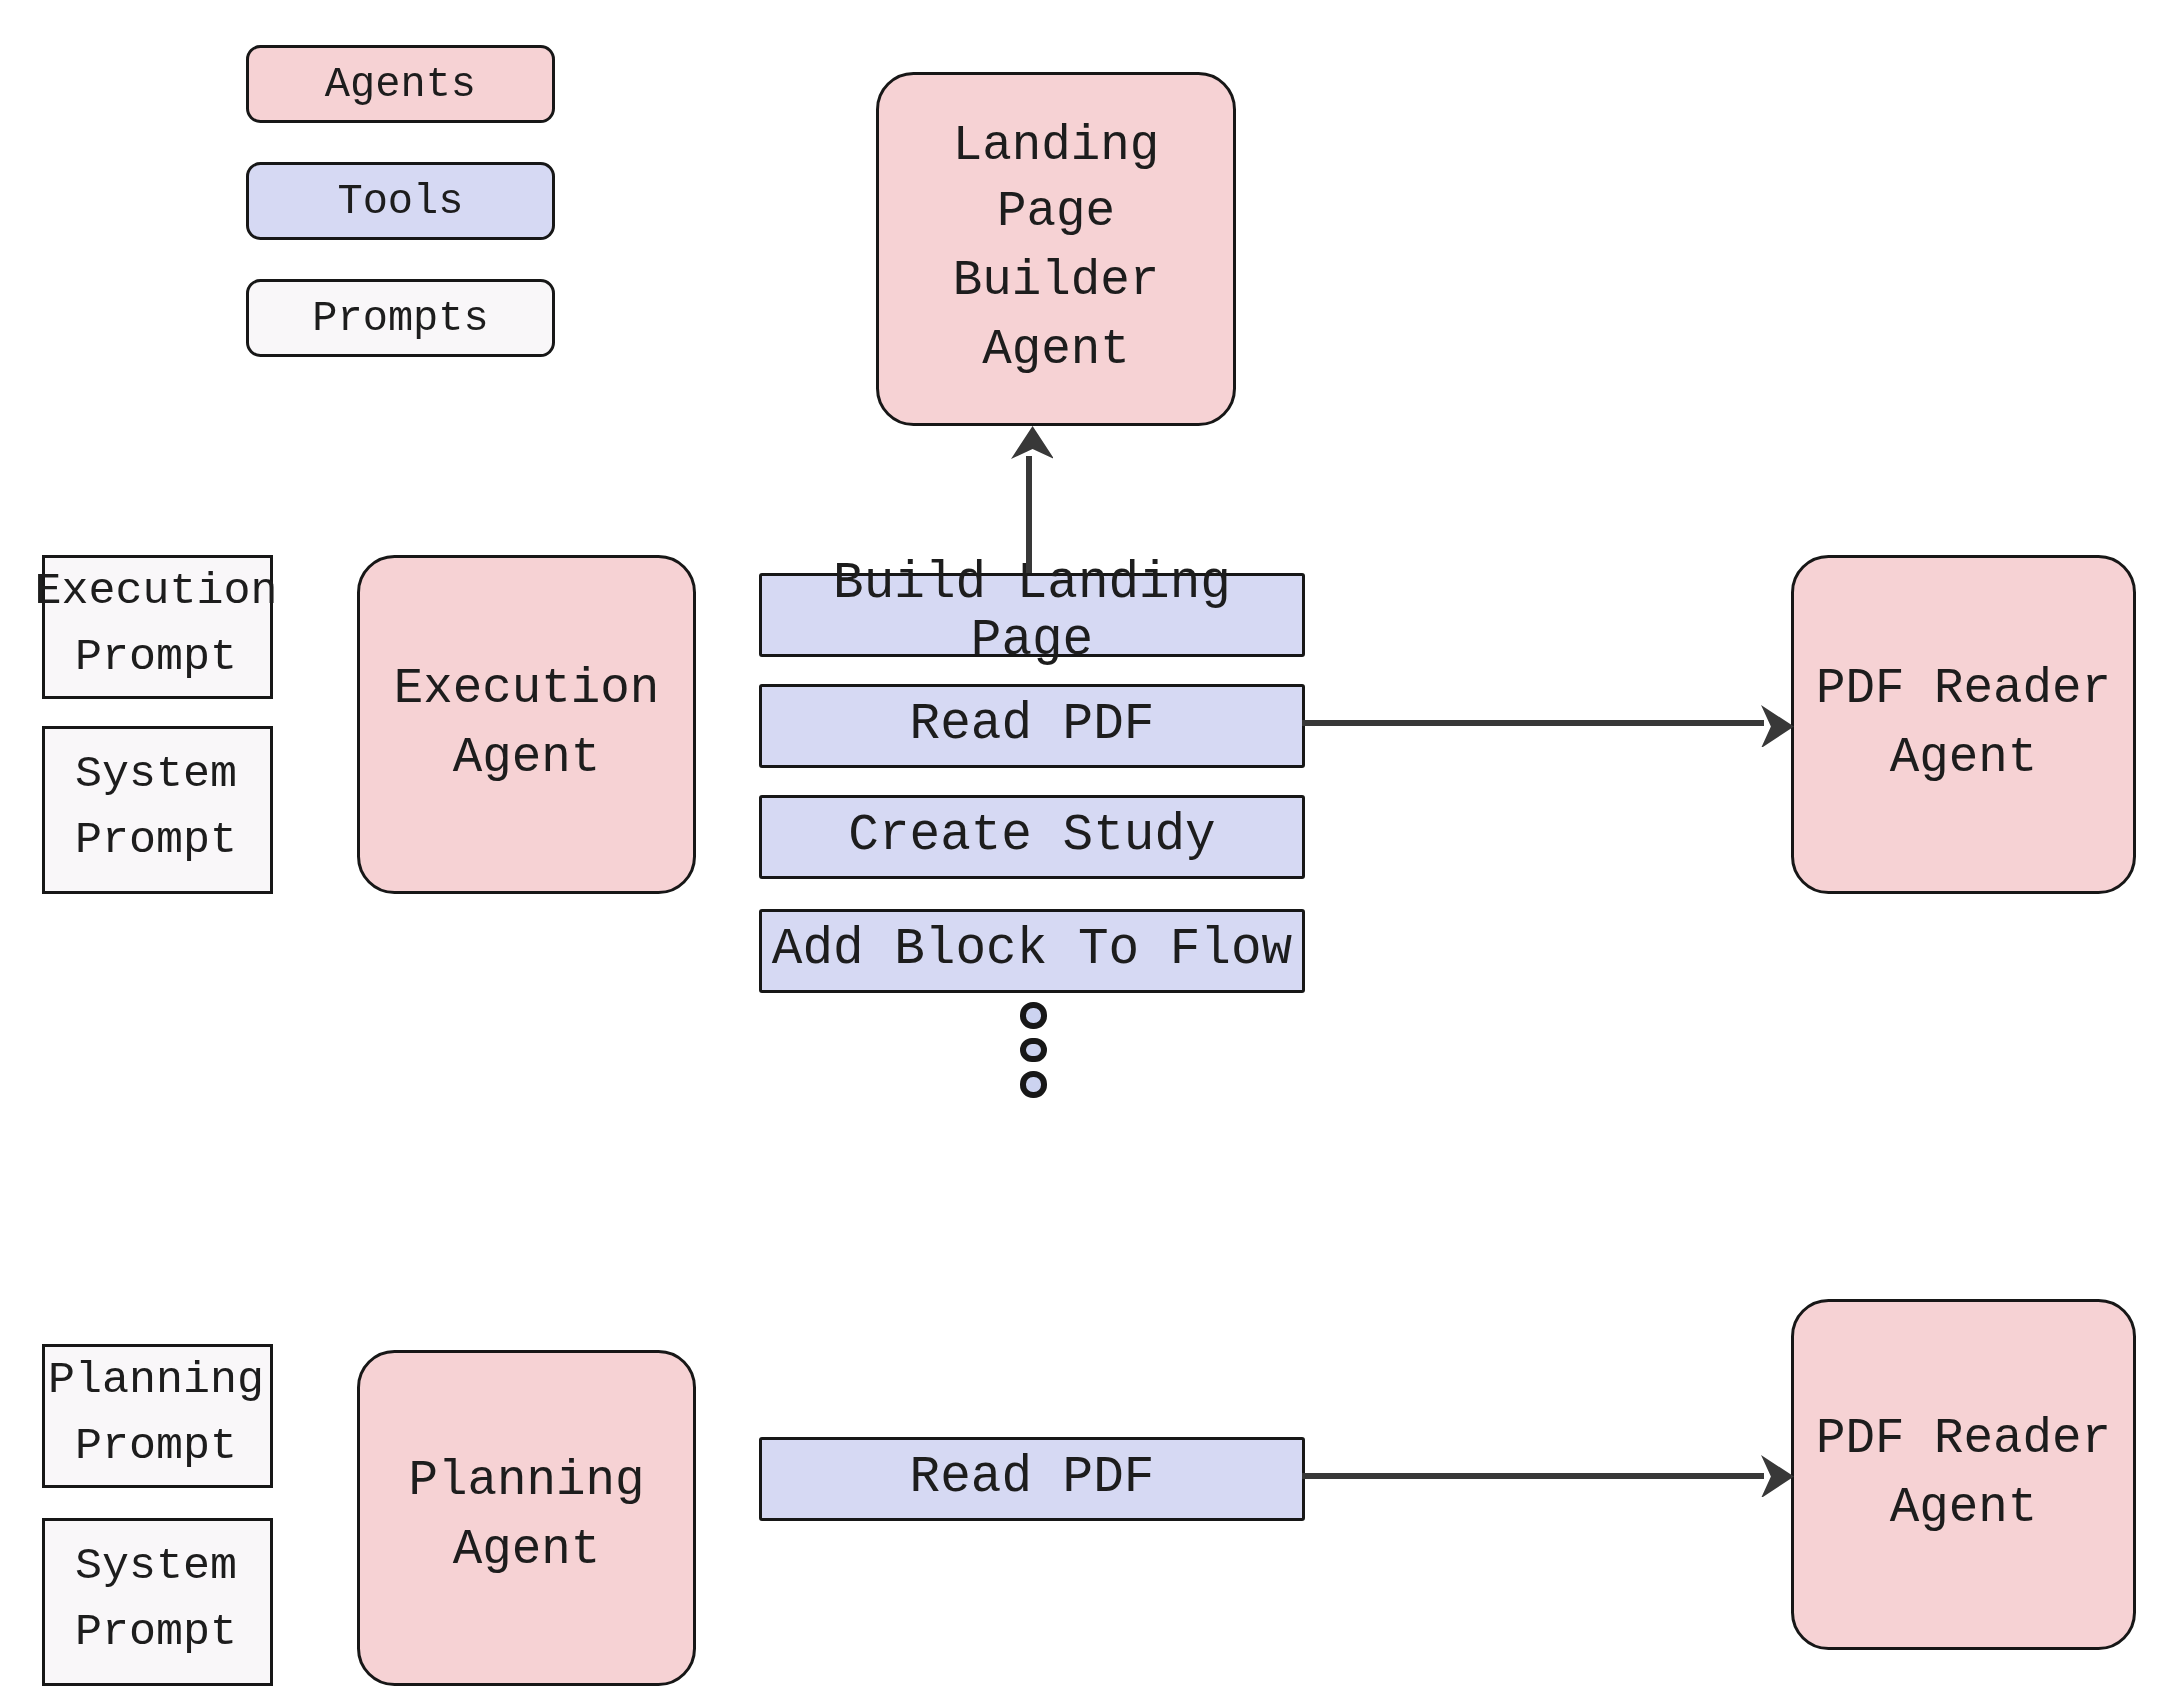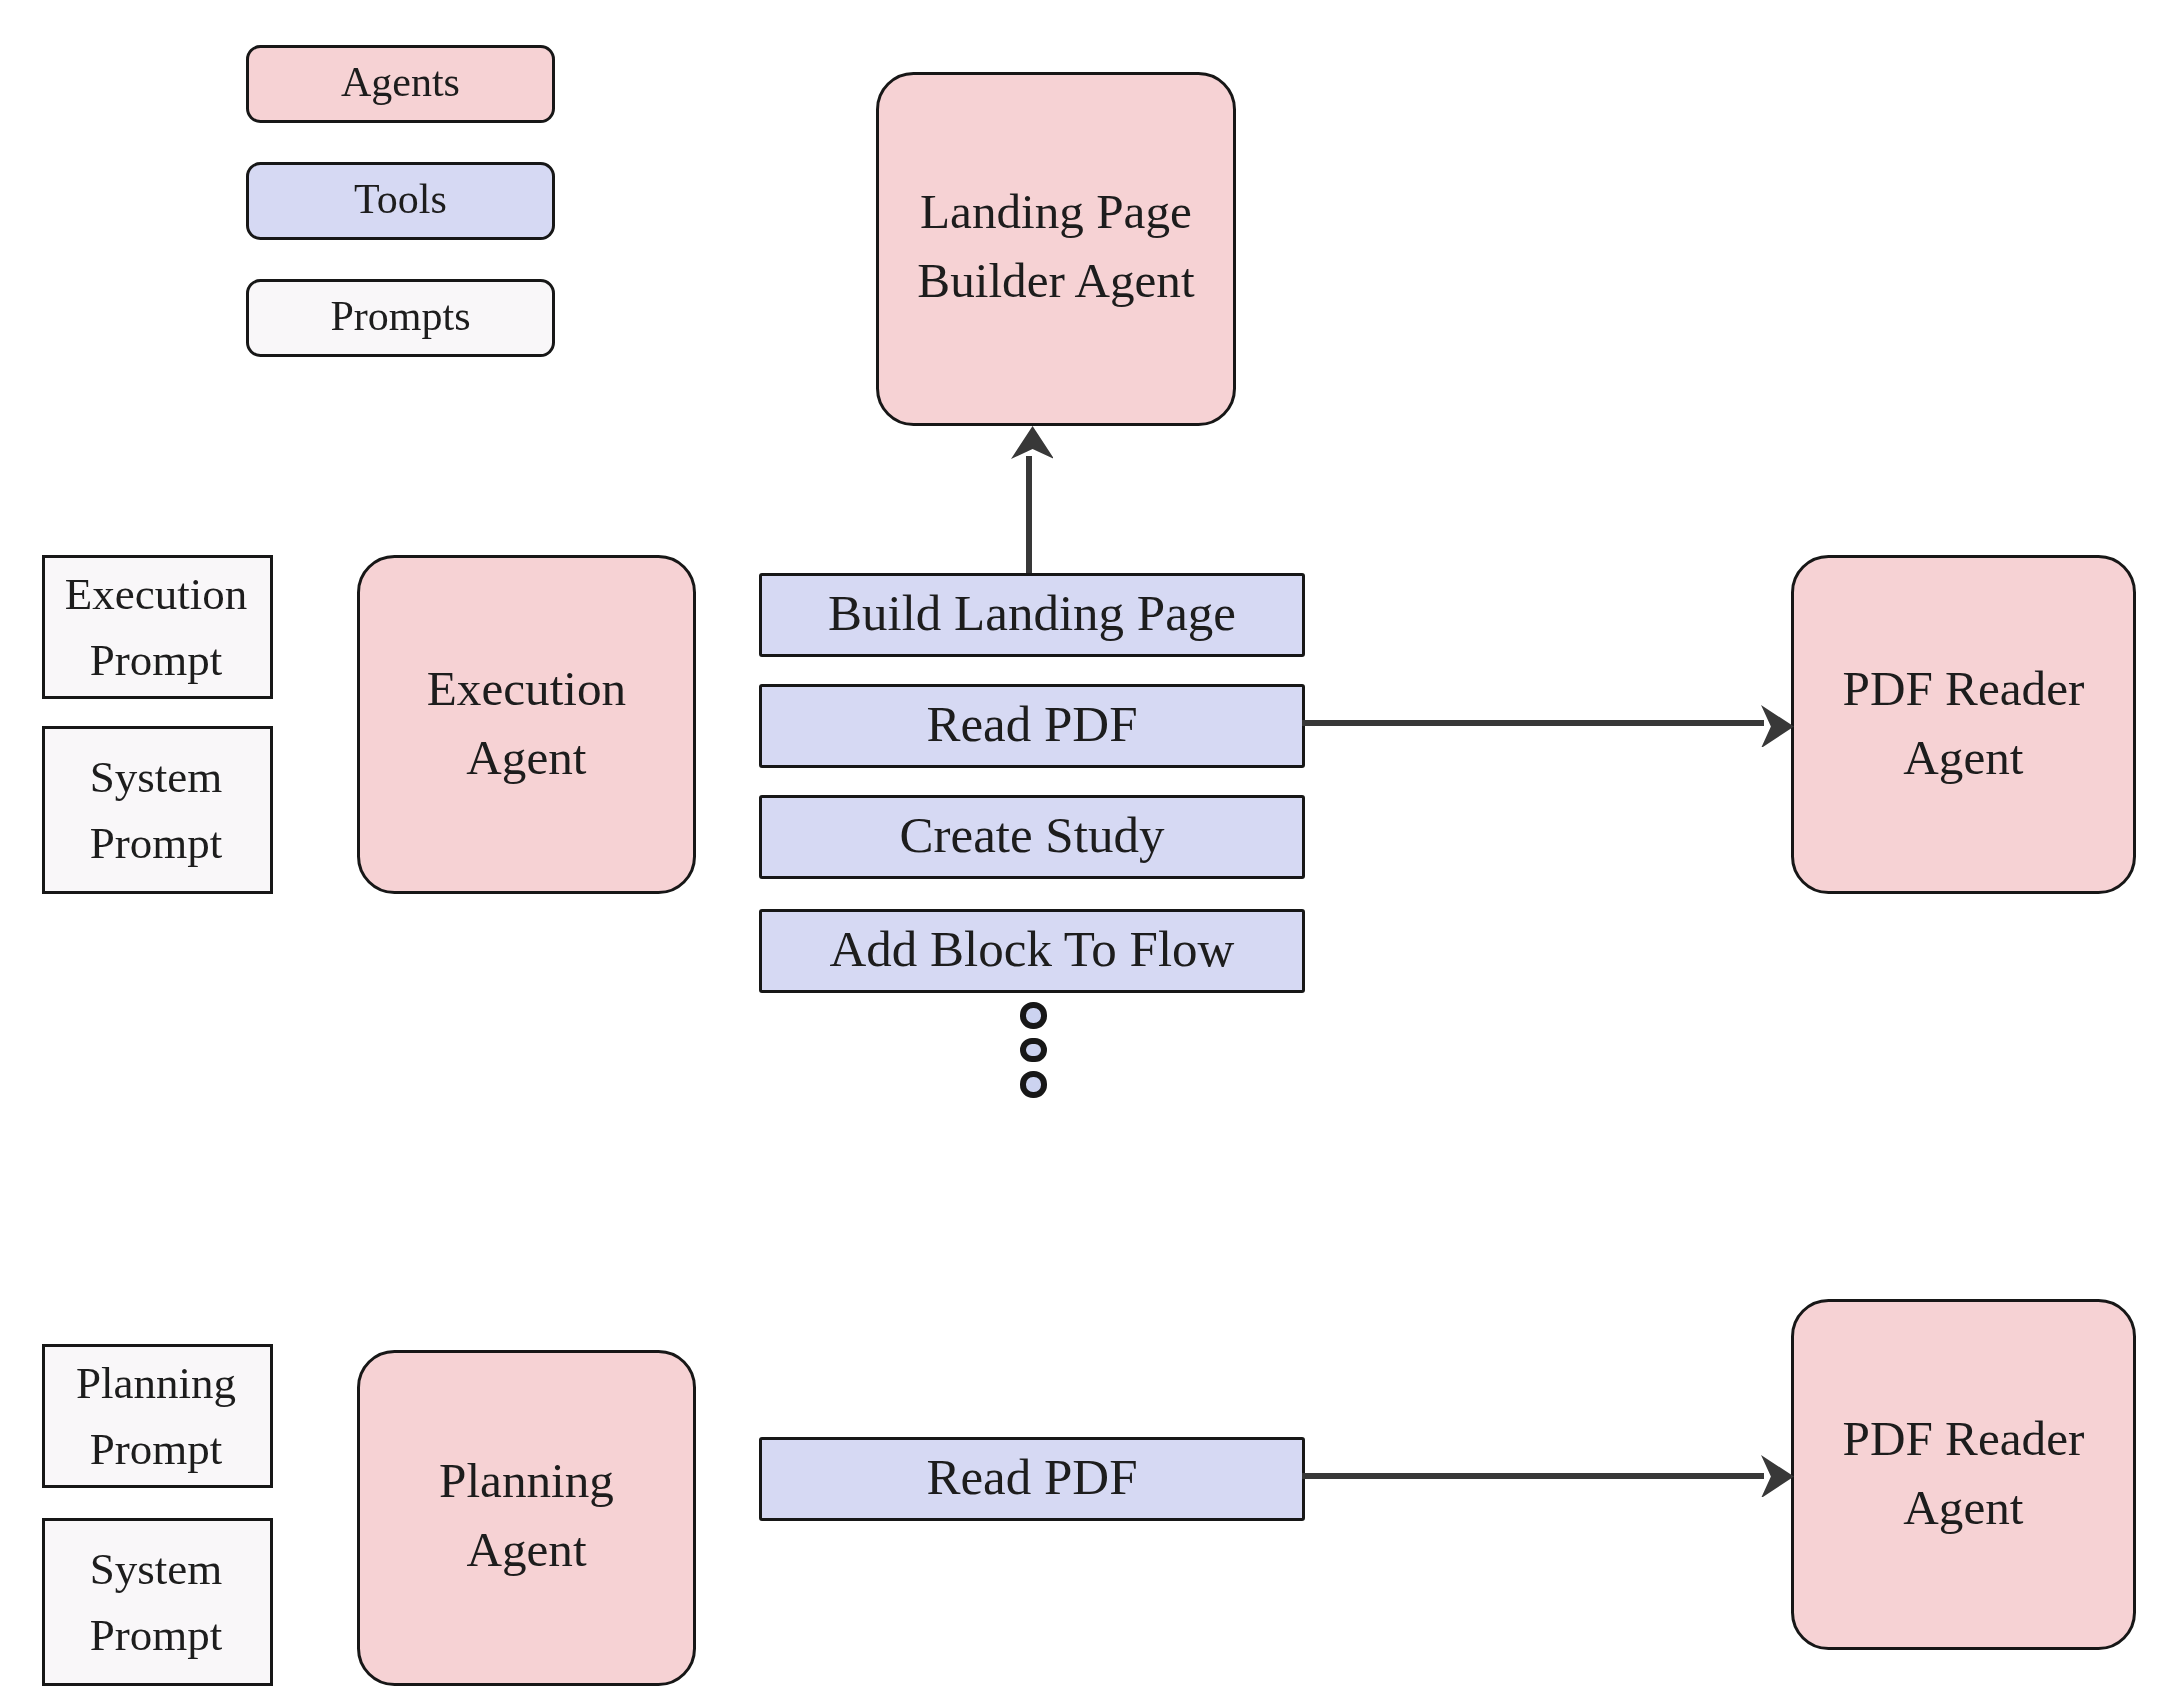--- a/index.html
+++ b/index.html
@@ -2,21 +2,21 @@
 <html style="--background: #ffffff; --agent-fill: #f6d2d4; --tool-fill: #d6d9f3; --prompt-fill: #f9f7f9; --dot-fill: #ccd3f0; --stroke: #171717; --edge: #383838; --text: #1d1d1d;font-size:7.7px"><head>
 <meta charset="utf-8">
 <style>
   html, body { margin: 0; padding: 0; background: #ffffff; }
   .stage {
     position: relative;
     width: 2173px;
     height: 1704px;
     background: var(--background, #ffffff);
     overflow: hidden;
-    font-family: Liberation Serif, serif;
+    font-family: Liberation Mono, monospace;
   }
   .canvas {
     position: relative;
     width: 724px;
     height: 568px;
     background: var(--background, #ffffff);
     transform: scale(3);
     transform-origin: 0 0;
   }
   .box {

